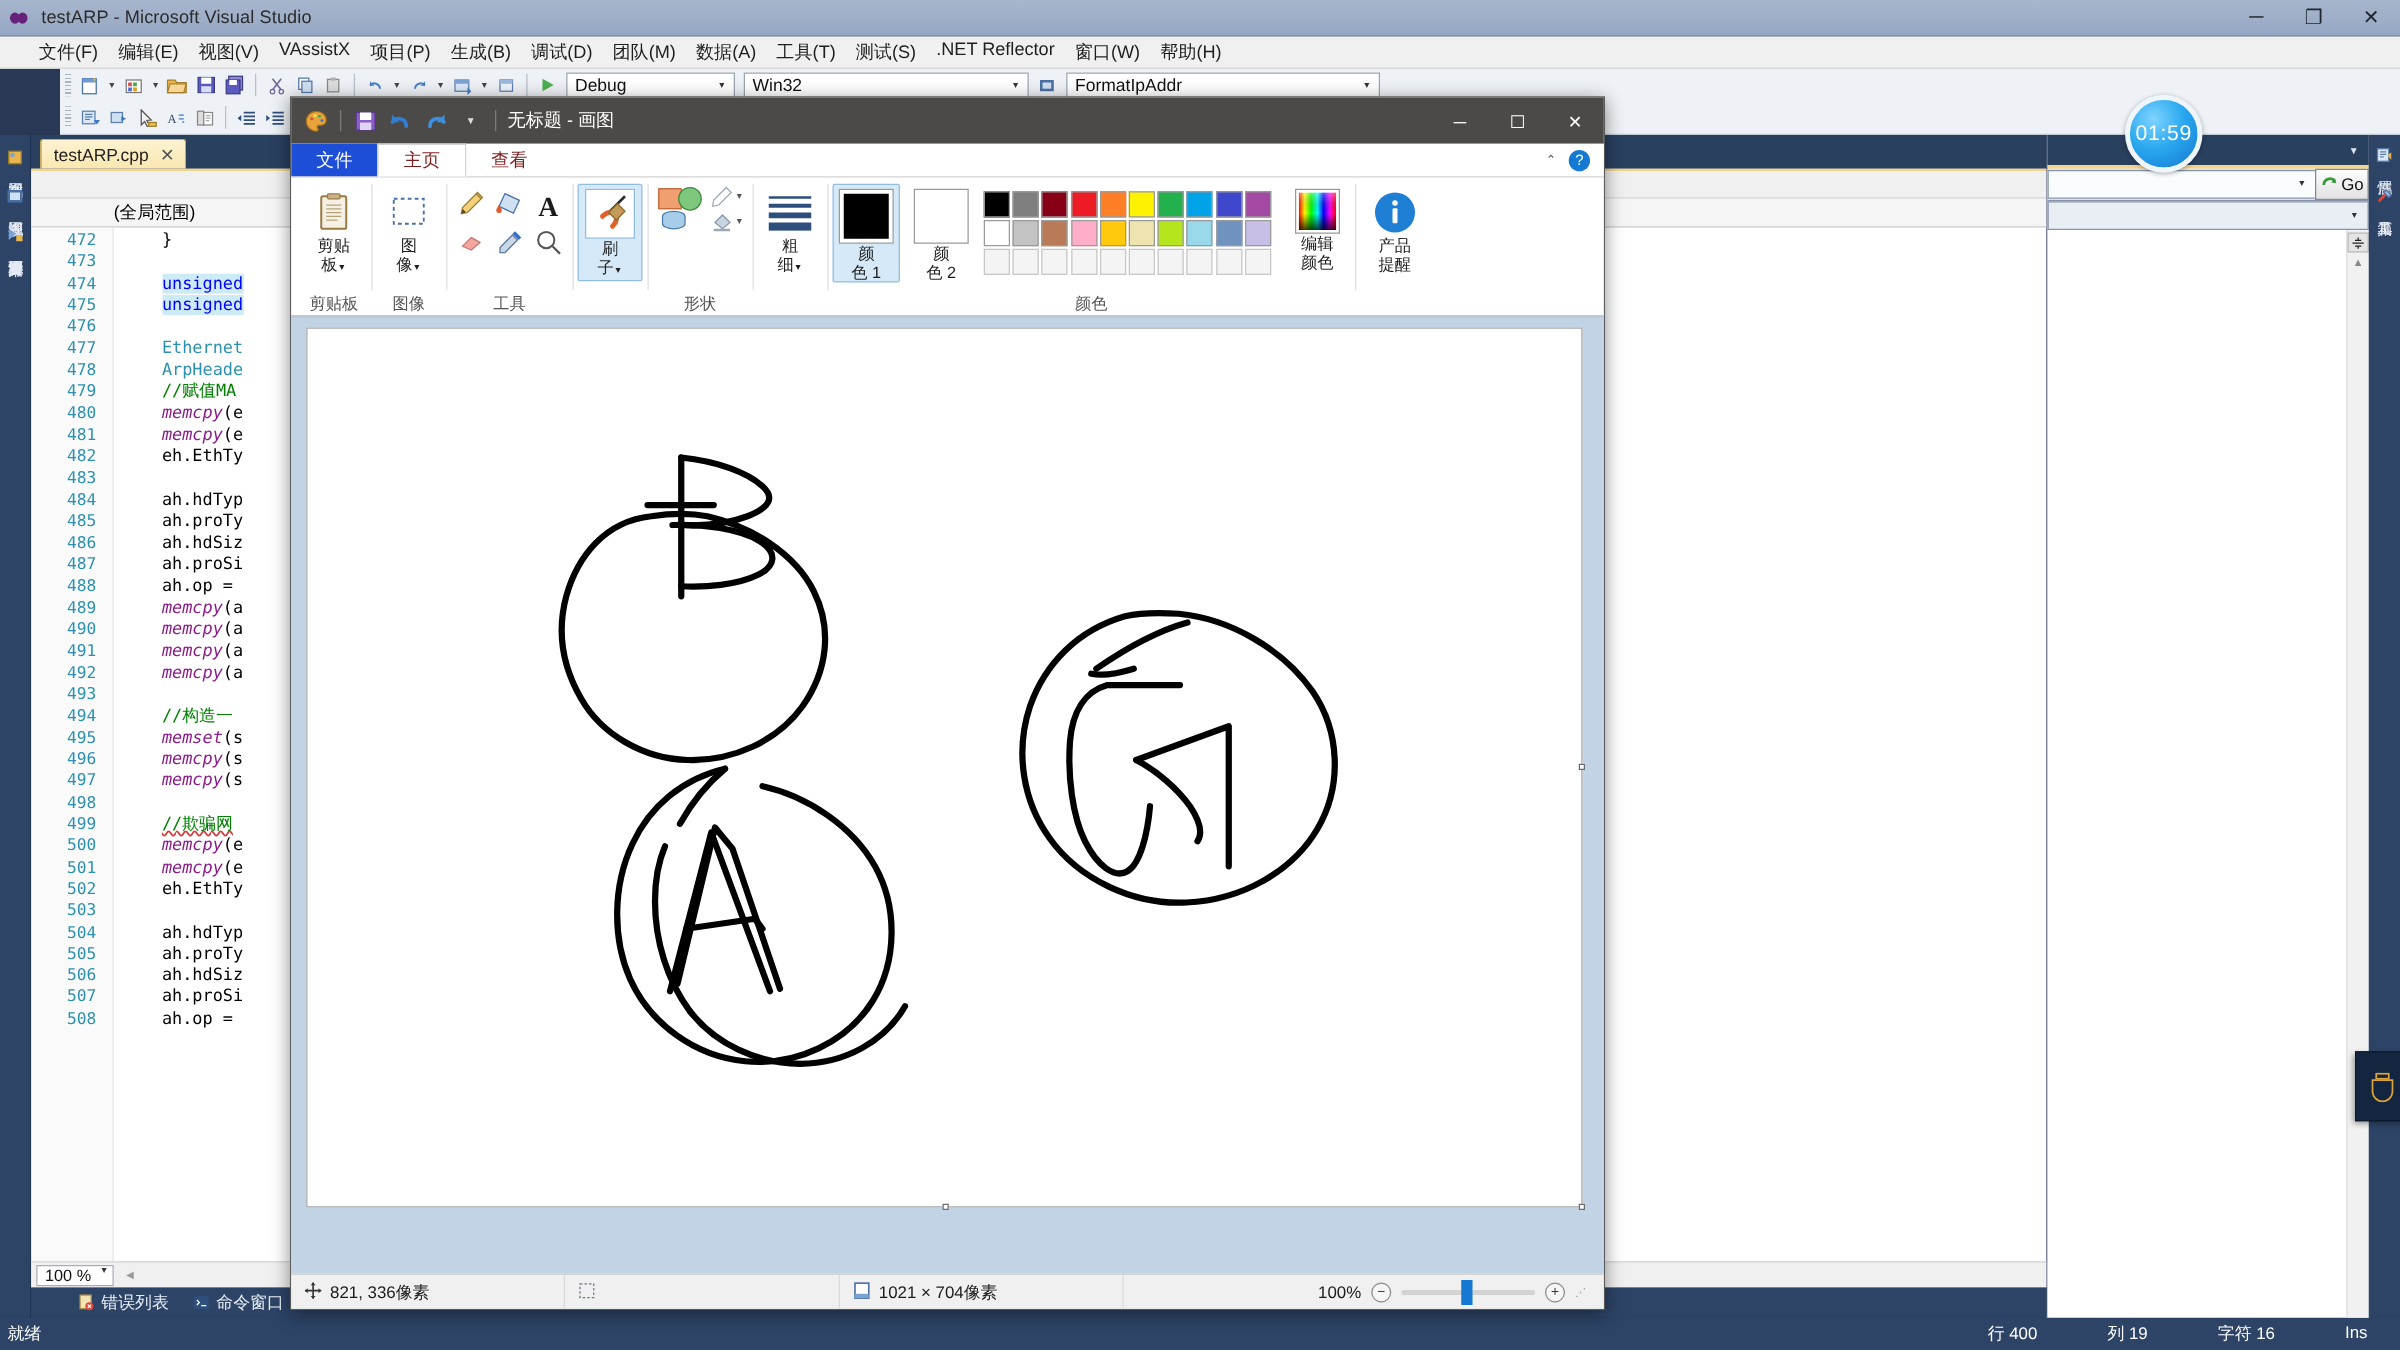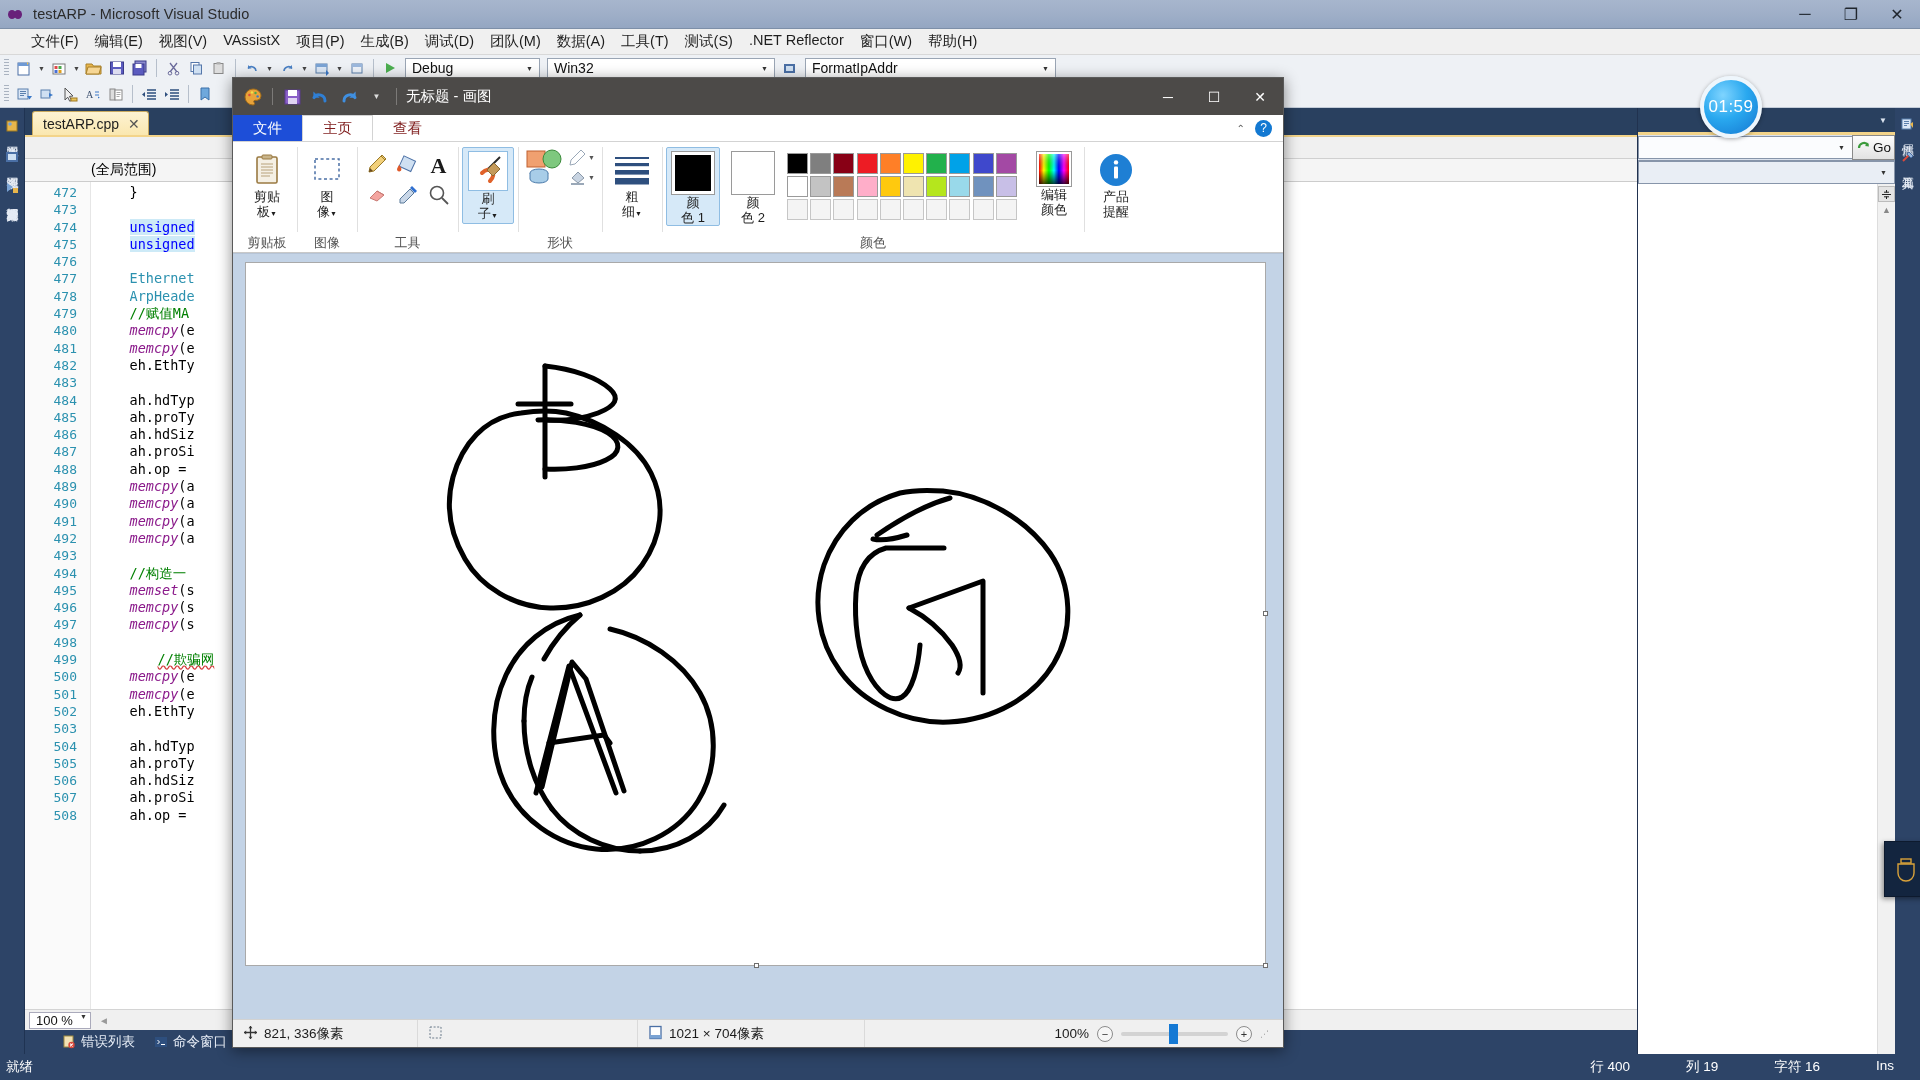--- a/index.html
+++ b/index.html
@@ -52,21 +52,21 @@
     display: flex; align-items: flex-start;
     border-bottom: 1px solid #d8d8d8;
     padding-left: 23px;
   }
   .vs-menu-item {
     padding: 3px 8px; font-size: 14.5px; color: #1e1e1e;
     white-space: nowrap;
   }
 
   
-  #vs-toolbar-wrap { background: #eef1f5; border-bottom: 1px solid #c3ccd8; }
+  #vs-toolbar-wrap { background: #eef1f5; border-bottom: 1px solid #c3ccd8; margin-left: 48px; }
   .vs-toolbar { height: 26px; display: flex; align-items: center; padding-left: 4px; gap: 1px; }
   .tb-sep { width: 1px; height: 18px; background: #b6bfcb; margin: 0 4px; }
   .tb-grip { width: 5px; height: 18px; margin-right: 3px;
     background: repeating-linear-gradient(to bottom, #aab3c0 0 1px, transparent 1px 3px);
   }
   .tb-btn {
     width: 22px; height: 22px; display: flex; align-items: center; justify-content: center;
     font-size: 13px; color: #3a3a3a; border-radius: 2px;
   }
   .tb-btn svg { display: block; }
@@ -140,21 +140,21 @@
   #vs-codetext { flex: 1; padding-top: 2px; padding-left: 6px; overflow: hidden; }
   .cl {
     height: 17.3px; line-height: 17.3px; white-space: pre;
     font-family: "DejaVu Sans Mono", monospace; font-size: 13.5px; color: #000;
   }
   .kw { color: #0000ff; }
   .cm { color: #008000; }
   .fn { color: #8b1a8b; font-style: italic; }
   .ty { color: #2b91af; }
   .hl { background: #cdeaf7; }
-  .sq { text-decoration: underline wavy #d43b3b; text-decoration-skip-ink: none; margin-left: 28px; }
+  .sq { text-decoration: underline wavy #d43b3b; text-decoration-skip-ink: none; }
 
   #vs-zoombar {
     height: 21px; background: #f0f0f0; border-top: 1px solid #d4d4d4;
     display: flex; align-items: center; padding-left: 4px;
   }
   #vs-zoombox {
     border: 1px solid #aab; background: #fff; height: 17px;
     display: flex; padding: 0 3px 0 6px;
     font-size: 13px; color: #111; min-width: 62px;
   }
@@ -1105,21 +1105,21 @@
         </g>
       </svg>
 
       <div class="handle" style="right:-3px;top:348px"></div>
       <div class="handle" style="left:508px;bottom:-3px"></div>
       <div class="handle" style="right:-3px;bottom:-3px"></div>
     </div>
   </div>
 
   <div id="paint-status">
-    <div class="pst-cell" style="width:185px">
+    <div class="pst-cell" style="width:219px">
       <span>
         <svg width="15" height="15" viewBox="0 0 15 15">
             <path d="M7.5 1v13M1 7.5h13" stroke="#333" stroke-width="1.3"></path>
             <path d="M7.5 1l-2 2.2h4zM7.5 14l-2-2.2h4zM1 7.5l2.2-2v4zM14 7.5l-2.2-2v4z" fill="#333"></path>
           </svg>
       </span>
       <span>821, 336像素</span>
     </div>
     <div class="pst-cell" style="width:220px">
       <span>

